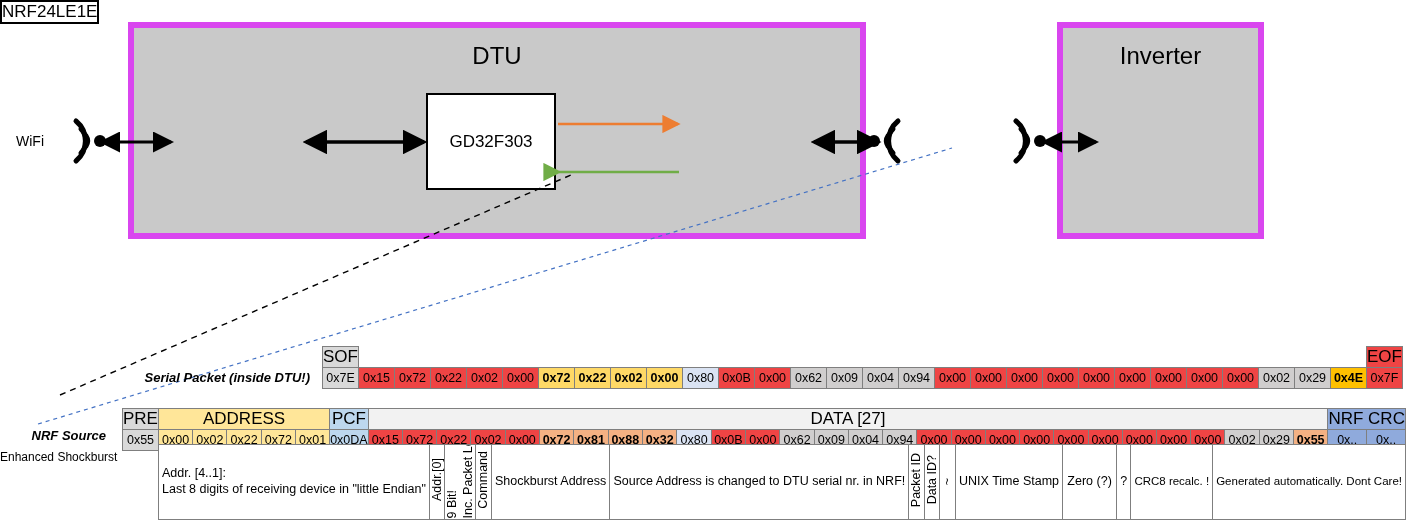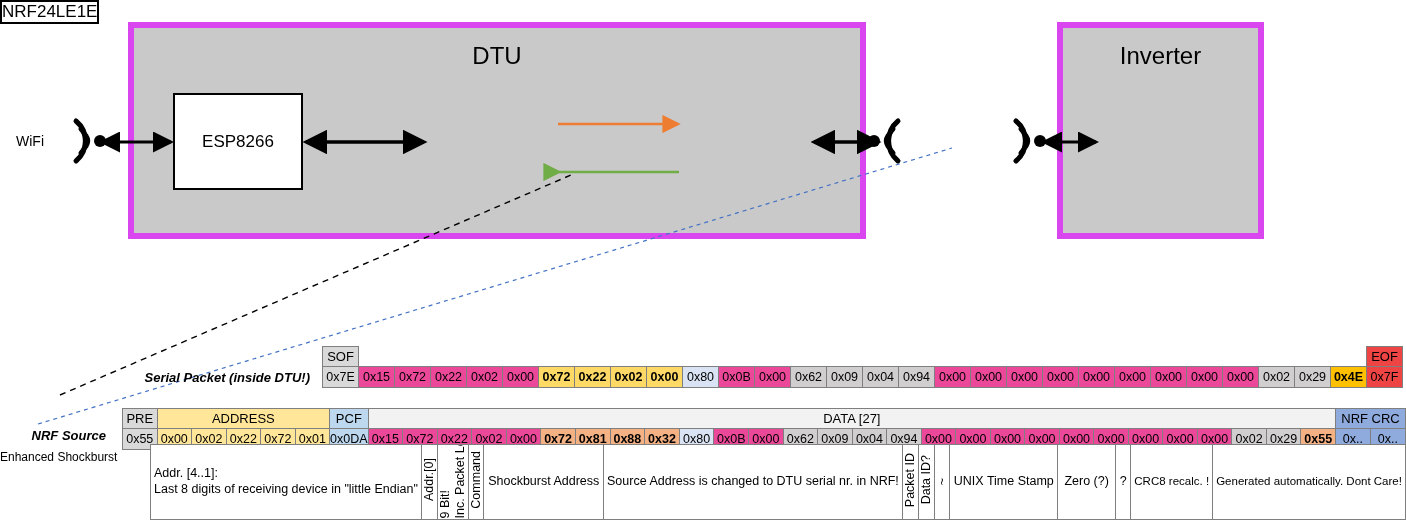--- a/index.html
+++ b/index.html
@@ -80,26 +80,26 @@
   .tbl td {
     border:1px solid #7f7f7f;
     font-size:12.5px;
     text-align:center;
     vertical-align:middle;
     padding:0;
     height:21px;
     overflow:hidden;
     white-space:nowrap;
   }
-  .tbl td.hdr { height:20px; font-size:13px;margin-top:40px; }
+  .tbl td.hdr { height:20px; font-size:17px;margin-top:40px; }
   .tbl td.none { border:none; background:transparent; }
 
   
   .f-gray    { background:#d9d9d9; }
-  .f-green   { background:#ec4899; }
+  .f-green   { background:#ef4444; }
   .f-yellow  { background:#ffd966; }
   .f-blue    { background:#dae3f3; }
   .f-gray2   { background:#d0cece; }
   .f-orange  { background:#ffc000; }
   .f-salmon  { background:#f8cbad; }
   .f-salmon2 { background:#f4b183; }
   .f-addr    { background:#ffe699; }
   .f-pcf     { background:#bdd7ee; }
   .f-crcblue { background:#8faadc; }
   .f-white   { background:#ef4444; }
@@ -145,22 +145,22 @@
 <div id="block-diagram">
 
   <div class="enclosure" id="dtu-box">
     <div class="enclosure-title">DTU</div>
   </div>
 
   <div class="enclosure" id="inverter-box">
     <div class="enclosure-title">Inverter</div>
   </div>
 
-  <div class="chip" id="chip-esp">
-    <span>ESP8266</span>
+  <div class="chip" id="chip-gd32">
+    <span>GD32F303</span>
   </div>
   <div class="chip" id="chip-nrf24le1e">
     <span>NRF24LE1E</span>
   </div>
 
   <div class="wifi-label">WiFi</div>
 
   <div class="antenna" id="ant-wifi">
     <svg width="46" height="56" viewBox="0 0 46 56">
       <path d="M10 8 A26 26 0 0 1 10 48" fill="none" stroke="#000" stroke-width="5" stroke-linecap="round"></path>
@@ -388,21 +388,21 @@
           <td class="f-green">0x00</td>
           <td class="f-gray2">0x02</td>
           <td class="f-gray2">0x29</td>
           <td class="f-salmon2 bold">0x55</td>
           <td class="f-crcblue">0x..</td>
           <td class="f-crcblue">0x..</td>
         </tr>
     </tbody>
   </table>
 
-  <table class="tbl desc" id="tbl-desc" style="left:150px;top:444px;">
+  <table class="tbl desc" id="tbl-desc" style="left:158px;top:444px;">
     <colgroup id="desc-cols">
         <col style="width: 144px;">
         <col style="width: 36px;">
         <col style="width: 36px;">
         <col style="width: 36px;">
         <col style="width: 180px;">
         <col style="width: 144px;">
         <col style="width: 36px;">
         <col style="width: 36px;">
         <col style="width: 36px;">

